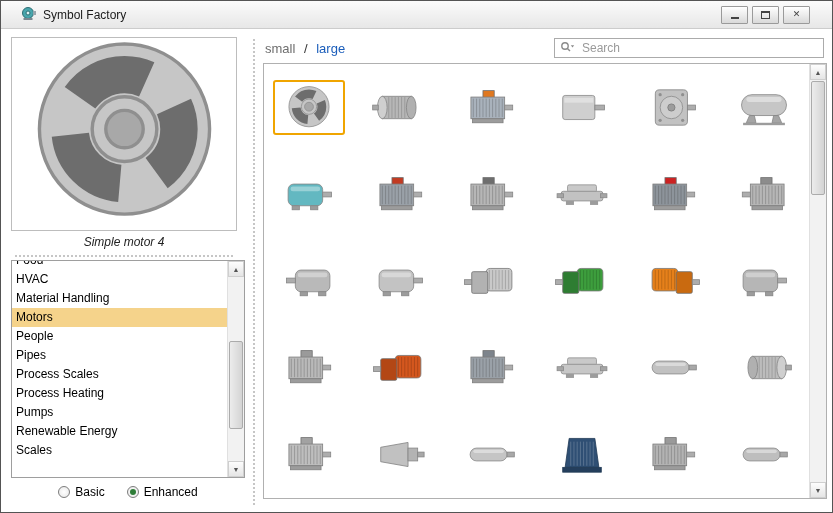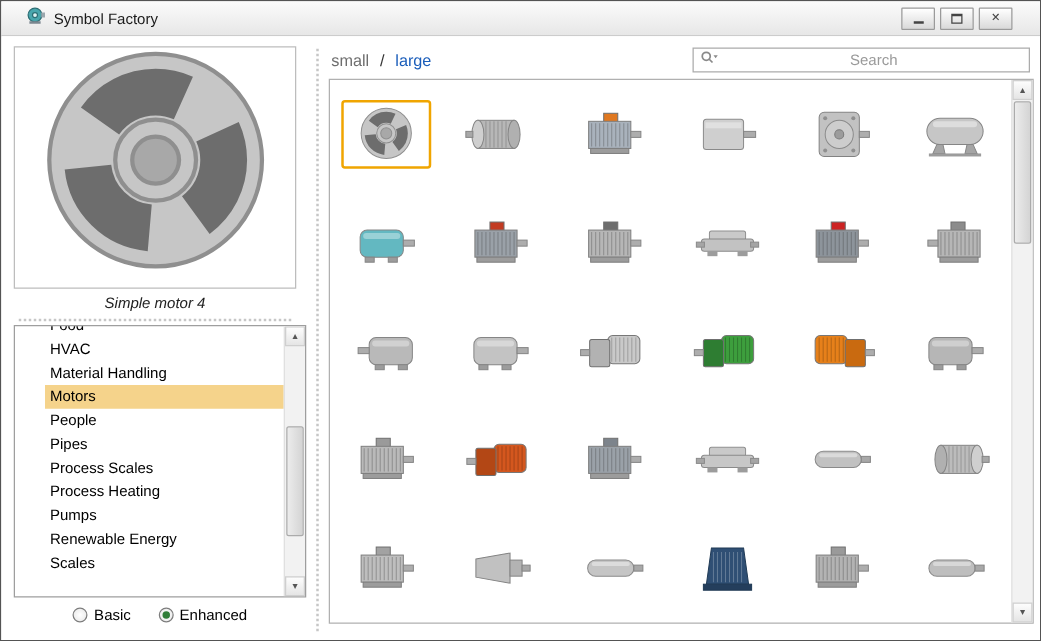--- a/index.html
+++ b/index.html
@@ -12,41 +12,41 @@
   .winbtn{width:25px;height:16px;border:1px solid #9a9a9a;border-radius:1px;background:linear-gradient(#ffffff,#d9d9d9);display:flex;align-items:center;justify-content:center;}
   .glyph-min{width:8px;height:2px;background:#444;margin-top:7px;}
   .glyph-max{width:9px;height:8px;border:1px solid #444;border-top-width:2px;box-sizing:border-box;}
   .glyph-close{font-size:9px;color:#444;line-height:1;}
   
   .client{position:relative;width:100%;height:484px;background:#fff;}
   .preview-box{position:absolute;left:10px;top:8px;width:226px;height:194px;border:1px solid #bdbdbd;display:flex;align-items:center;justify-content:center;box-sizing:border-box;overflow:hidden;background:#fff;}
   .caption{position:absolute;left:10px;top:206px;width:226px;text-align:center;font-size:12px;font-style:italic;color:#222;}
   .dots-h{position:absolute;left:14px;top:226px;width:218px;border-top:2px dotted #c6c6c6;}
   .listbox{position:absolute;left:10px;top:231px;width:234px;height:218px;border:1px solid #9e9e9e;box-sizing:border-box;overflow:hidden;background:#fff;}
-  .cat-items{margin-top:-10px;margin-right:17px;margin-left:24px;}
+  .cat-items{margin-top:-10px;margin-right:17px;}
   .cat-item{height:19px;line-height:19px;padding-left:4px;font-size:12px;color:#000;white-space:nowrap;overflow:hidden;}
   .vscroll{position:absolute;top:0;right:0;bottom:0;width:17px;background:#f2f2f2;border-left:1px solid #e0e0e0;box-sizing:border-box;}
   .sb-btn{position:absolute;left:0;right:0;height:16px;background:linear-gradient(#fdfdfd,#e5e5e5);border:1px solid #cfcfcf;box-sizing:border-box;display:flex;align-items:center;justify-content:center;font-size:7px;color:#555;}
   .sb-btn.up{top:0;}
   .sb-btn.down{bottom:0;}
   .sb-thumb{position:absolute;left:1px;right:1px;background:linear-gradient(90deg,#ececec,#d4d4d4);border:1px solid #ababab;border-radius:2px;}
   .radio-row{position:absolute;left:10px;top:456px;width:234px;display:flex;justify-content:center;gap:22px;font-size:12px;align-items:center;color:#000;}
   .radio-opt{display:flex;align-items:center;gap:5px;}
   .radio-circle{width:12px;height:12px;border-radius:50%;border:1px solid #7d7d7d;background:radial-gradient(#ffffff,#e6e6e6);position:relative;box-sizing:border-box;}
   .radio-circle.checked::after{content:"";position:absolute;left:2px;top:2px;width:6px;height:6px;border-radius:50%;background:#2f7d38;}
   .vdots{position:absolute;left:252px;top:10px;bottom:8px;border-left:2px dotted #c6c6c6;}
   
   .topbar{position:absolute;left:264px;top:8px;right:8px;height:22px;display:flex;align-items:center;}
   .size-links{font-size:13px;}
   .link{cursor:pointer;}
   .link-small{color:#6e6e6e;}
   .link-large{color:var(--link,#1a5dba);}
   .sep{color:#333;margin:0 5px;}
   .searchbox{margin-left:auto;width:270px;height:20px;border:1px solid #ababab;display:flex;align-items:center;padding:0 5px;box-sizing:border-box;background:#fff;}
-  .searchbox input{border:none;outline:none;flex:1;font-size:12px;font-family:inherit;color:#333;margin-left:5px;background:transparent;text-align:center;}
+  .searchbox input{border:none;outline:none;flex:1;font-size:12px;font-family:inherit;color:#333;margin-left:5px;background:transparent;}
   .searchbox input::placeholder{color:#9a9a9a;}
   .gridwrap{position:absolute;left:262px;top:34px;width:564px;height:436px;border:1px solid #b0b0b0;box-sizing:border-box;background:#fff;}
   .grid{position:absolute;left:0;top:0;right:17px;bottom:0;display:grid;grid-template-columns:repeat(6,1fr);grid-template-rows:repeat(5,1fr);}
   .cell{display:flex;align-items:center;justify-content:center;}
   .iconwrap{padding:3px 5px;border:2px solid transparent;border-radius:3px;display:flex;align-items:center;justify-content:center;}
   .cell.selected .iconwrap{border-color:var(--sel,#f0a500);background:#fff;}
 </style>
 </head>
 <body>
 

